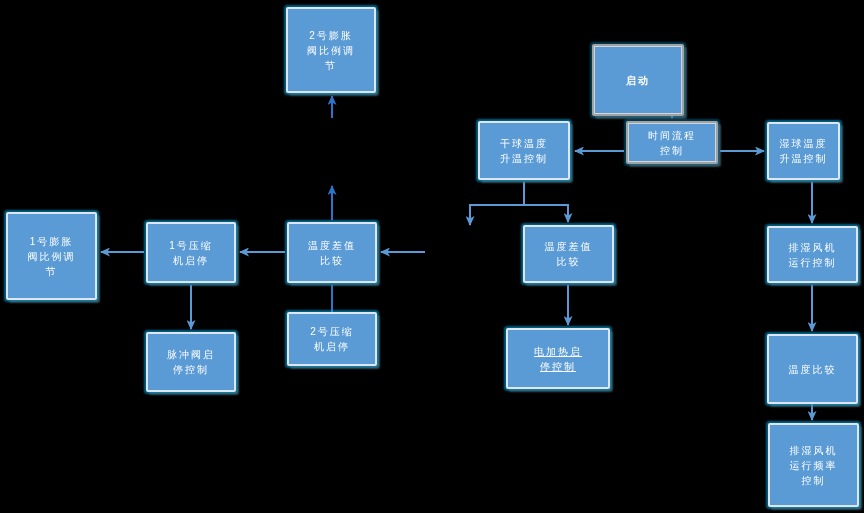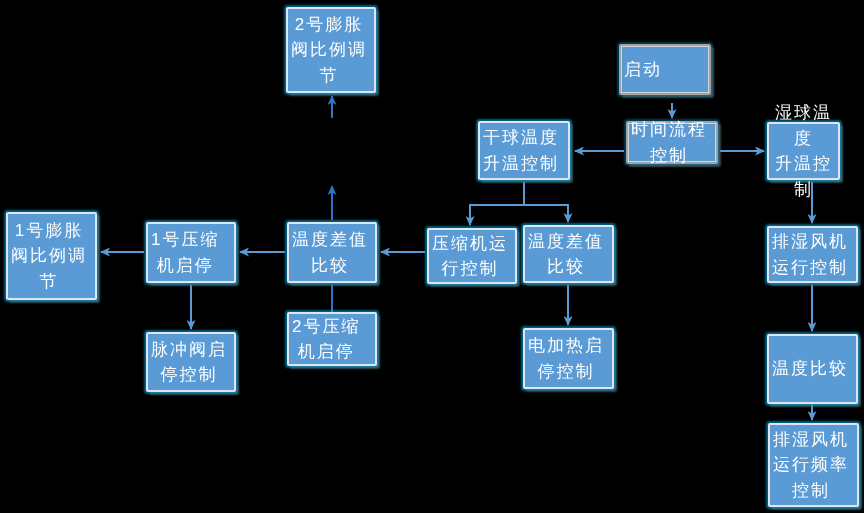--- a/index.html
+++ b/index.html
@@ -27,22 +27,23 @@
     width: 864px;
     height: 513px;
   }
   .node {
     position: absolute;
     box-sizing: border-box;
     background: #5B9BD5;
     color: #ffffff;
     display: flex;
     align-items: center;
+    justify-content: center;
     text-align: center;
-    font-size: 17px;
+    font-size: 10px;
     letter-spacing: 2px;
     line-height: 1.5;
     white-space: pre-line;
     border-radius: 2px;
     cursor: default;
     user-select: none;
   }
   .node.light {
     border: 2px solid #dce7f3;
     box-shadow: 0 0 2px 1.5px rgba(0,176,240,0.55),
@@ -101,27 +102,25 @@
 比较</span></div>
       <div class="node light" style="left: 146px; top: 222px; width: 90px; height: 61px;"><span class="node-label">1号压缩
 机启停</span></div>
       <div class="node light" style="left: 6px; top: 212px; width: 91px; height: 88px;"><span class="node-label">1号膨胀
 阀比例调
 节</span></div>
       <div class="node light" style="left: 146px; top: 332px; width: 90px; height: 60px;"><span class="node-label">脉冲阀启
 停控制</span></div>
       <div class="node light" style="left: 287px; top: 312px; width: 90px; height: 54px;"><span class="node-label">2号压缩
 机启停</span></div>
-      <div class="node light" style="left: 427px; top: 228px; width: 90px; height: 56px;"><span class="node-label">压缩机运
-行控制</span></div>
       <div class="node light" style="left: 523px; top: 225px; width: 91px; height: 58px;"><span class="node-label">温度差值
 比较</span></div>
-      <div class="node light" style="left: 523px; top: 328px; width: 91px; height: 61px;"><span class="node-label">电加热启
+      <div class="node light" style="left: 506px; top: 328px; width: 104px; height: 61px; text-decoration: underline;"><span class="node-label">电加热启
 停控制</span></div>
-      <div class="node gray" style="left: 619px; top: 44px; width: 92px; height: 51px;"><span class="node-label">启动</span></div>
+      <div class="node gray" style="left: 592px; top: 44px; width: 92px; height: 72px; font-weight: bold;"><span class="node-label">启动</span></div>
       <div class="node gray" style="left: 626px; top: 121px; width: 92px; height: 43px;"><span class="node-label">时间流程
 控制</span></div>
       <div class="node light" style="left: 478px; top: 121px; width: 92px; height: 59px;"><span class="node-label">干球温度
 升温控制</span></div>
       <div class="node light" style="left: 767px; top: 122px; width: 73px; height: 58px;"><span class="node-label">湿球温度
 升温控制</span></div>
       <div class="node light" style="left: 767px; top: 226px; width: 91px; height: 57px;"><span class="node-label">排湿风机
 运行控制</span></div>
       <div class="node light" style="left: 767px; top: 334px; width: 91px; height: 70px;"><span class="node-label">温度比较</span></div>
       <div class="node light" style="left: 768px; top: 423px; width: 91px; height: 84px;"><span class="node-label">排湿风机

